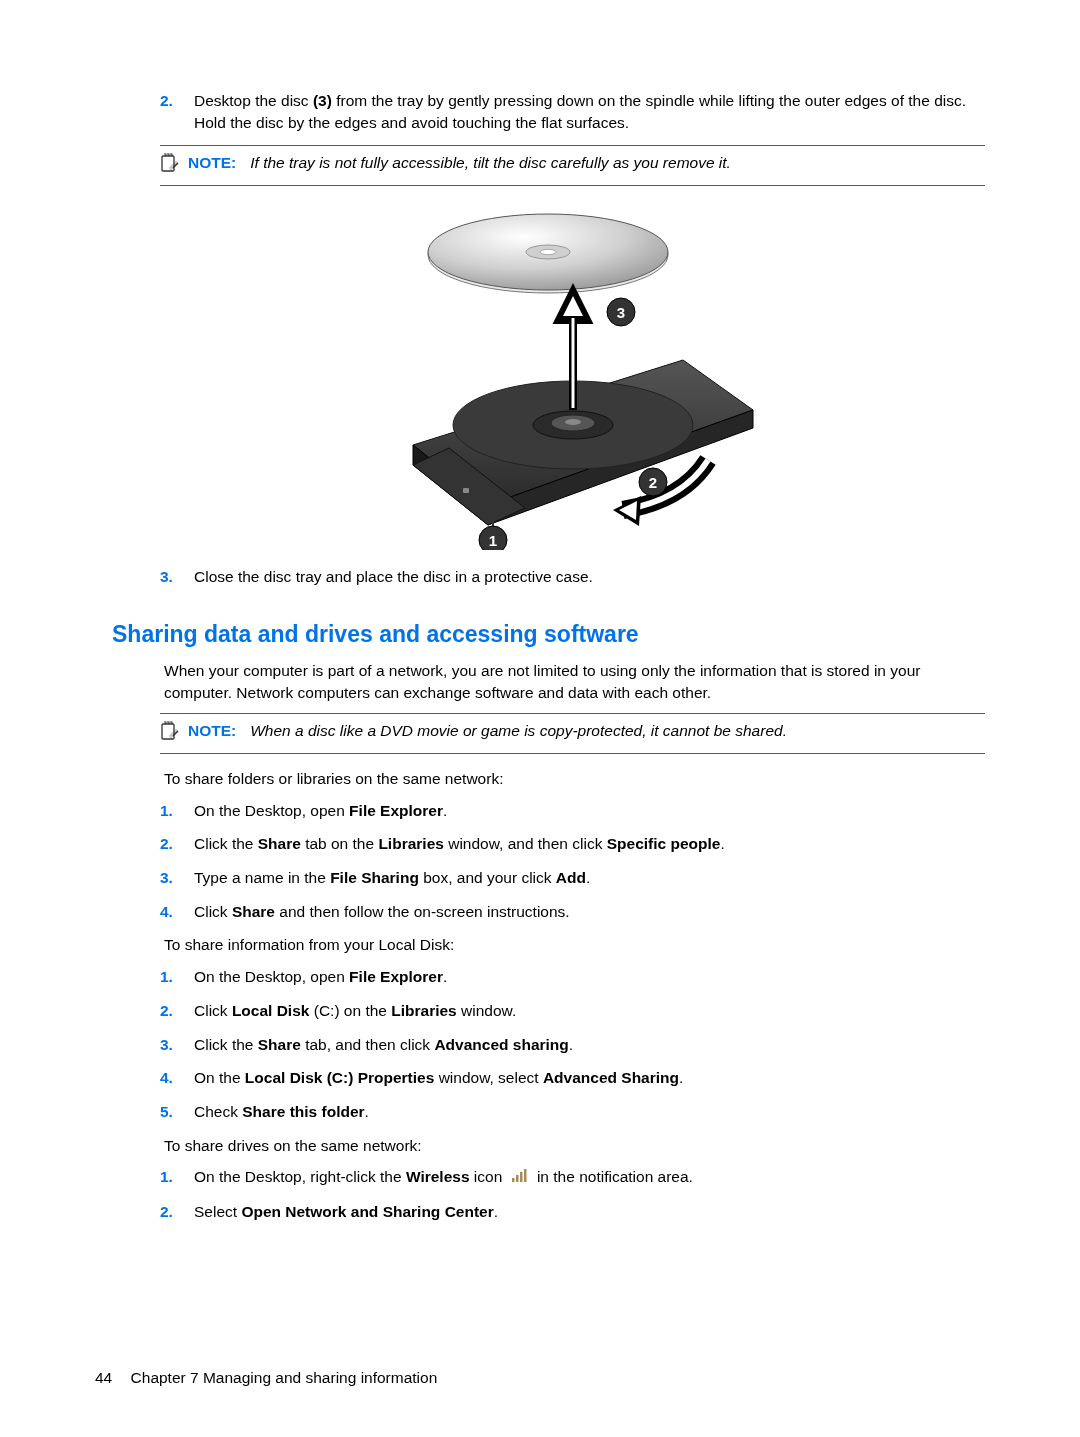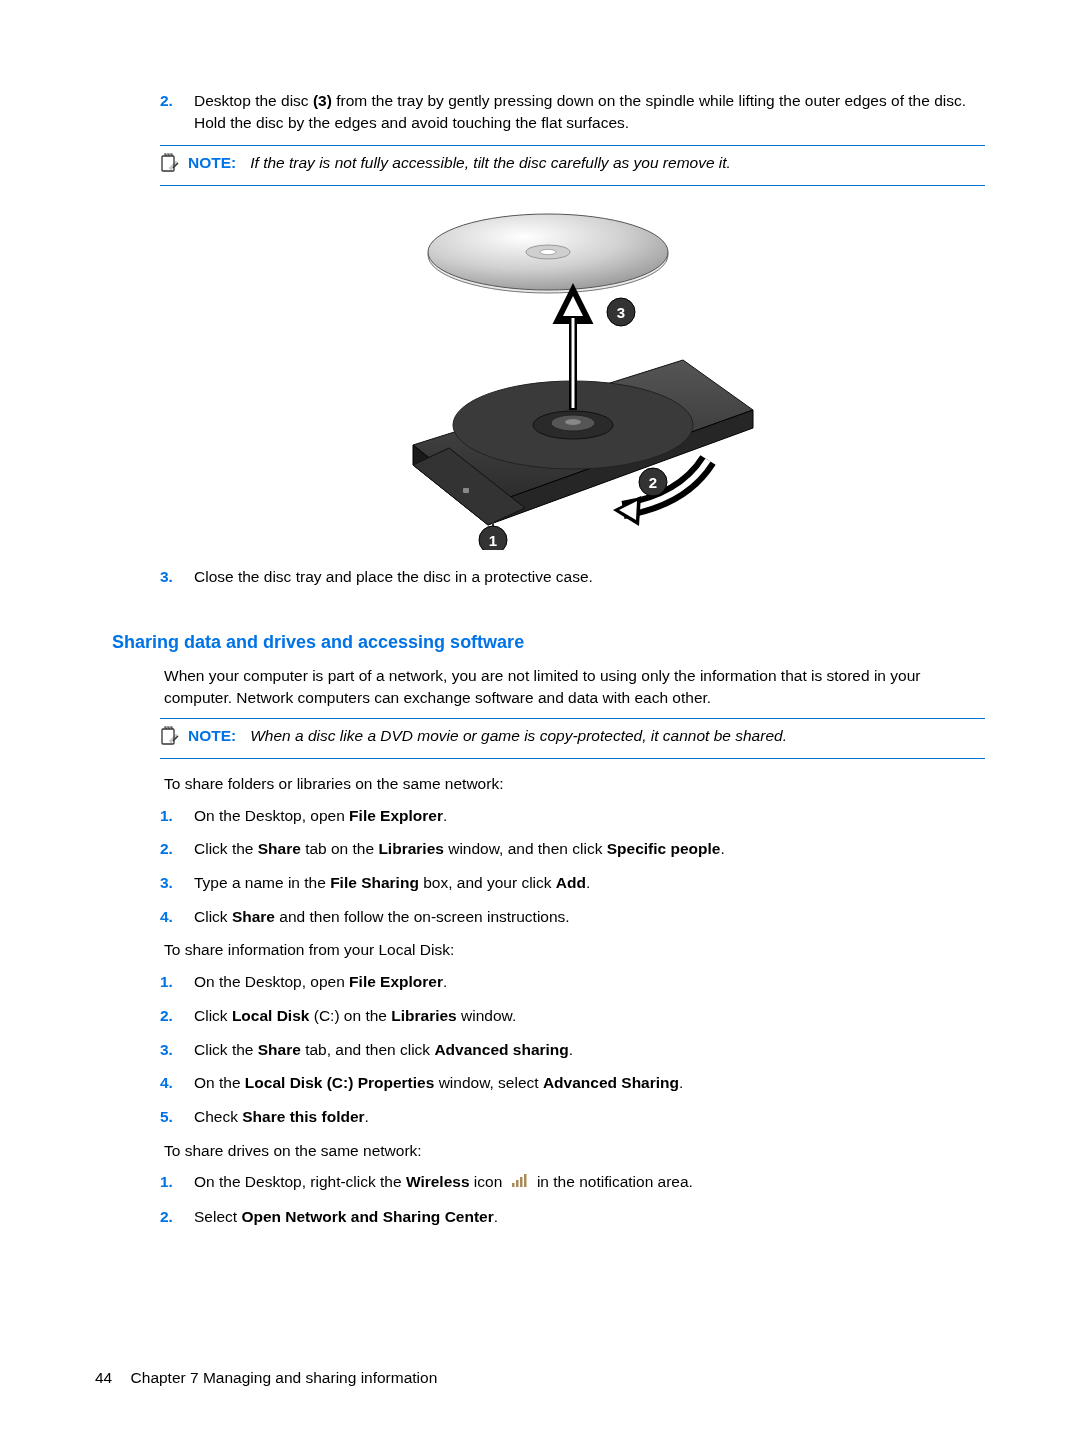--- a/index.html
+++ b/index.html
@@ -56,23 +56,23 @@
     flex: 1;
     font-style: italic;
   }
   .figure {
     display: flex;
     justify-content: center;
     margin: 10px 0 16px 0;
   }
   h2.section {
     color: #0073e6;
-    font-size: 18px;
+    font-size: 23px;
     font-weight: bold;
-    margin: 42px 0 10px -48px;
+    margin: 30px 0 10px -48px;
   }
   .para {
     margin: 10px 4px;
   }
   .footer {
     position: absolute;
     bottom: 48px;
     left: 95px;
   }
   .footer .pg {

